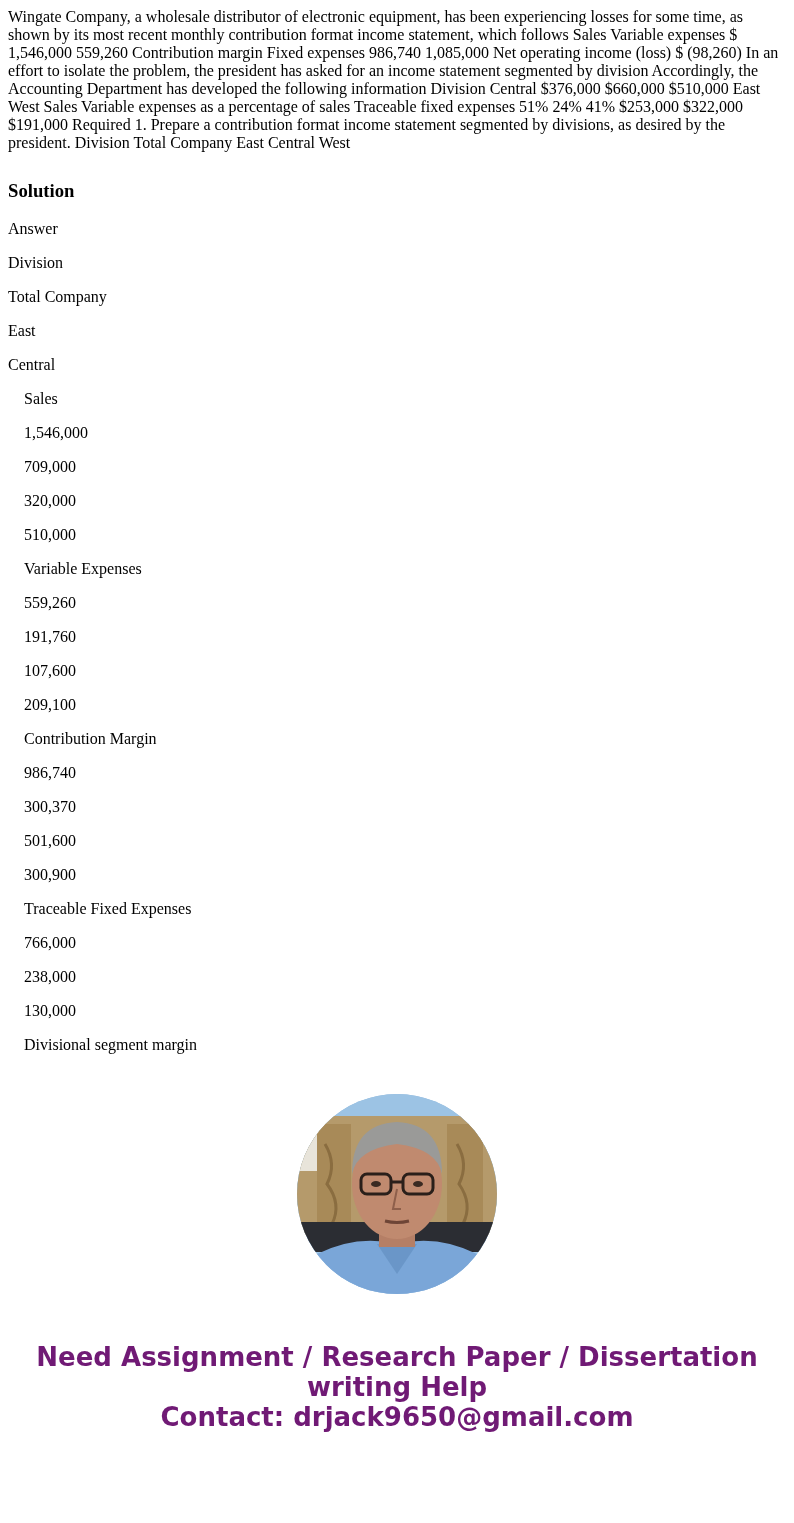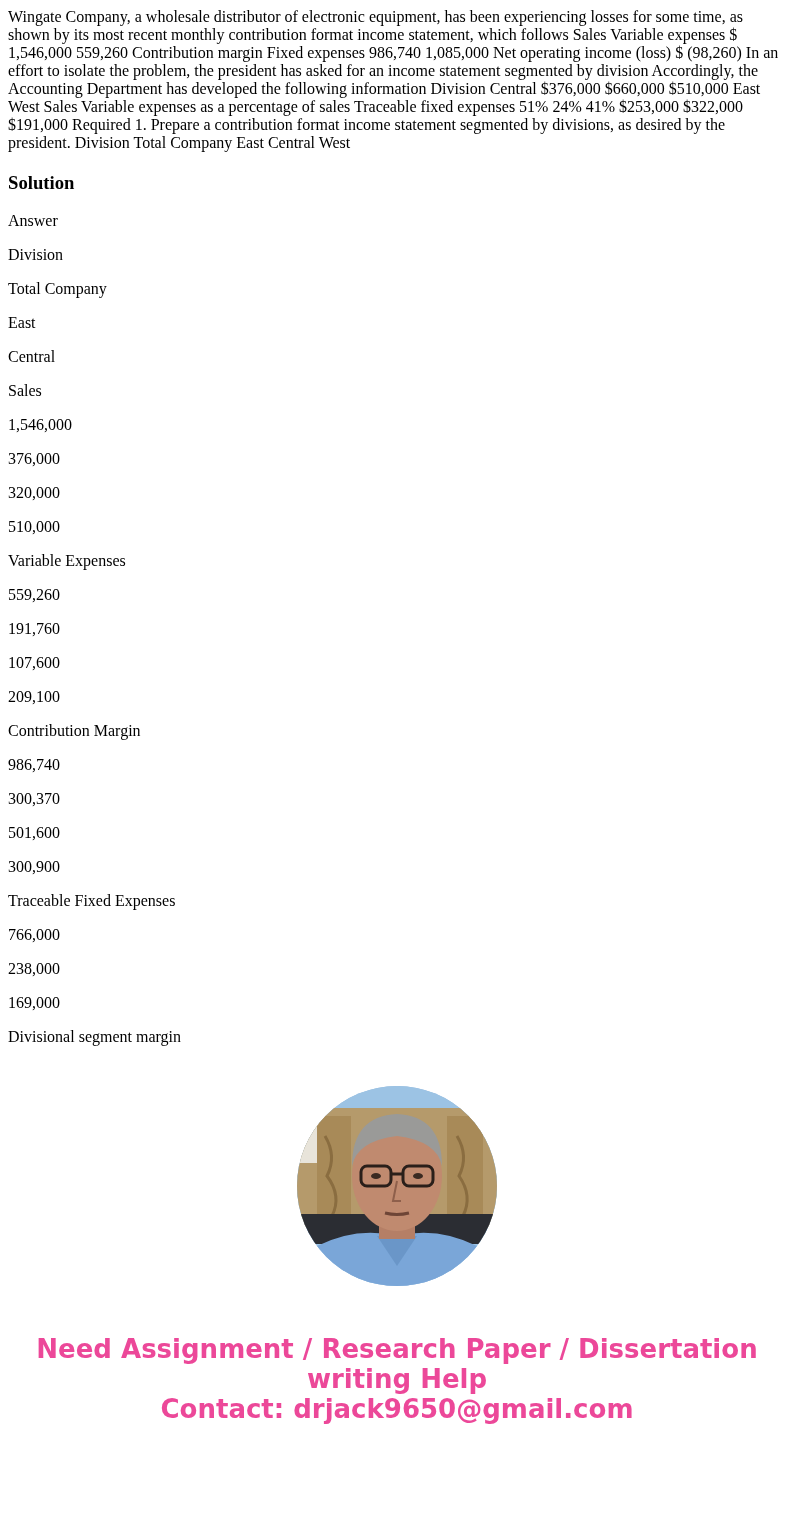--- a/index.html
+++ b/index.html
@@ -17,33 +17,33 @@
     .content {
       padding: 8px 8px 0 8px;
     }
     .question {
       margin: 0;
       line-height: 18px;
     }
     .solution-title {
       font-size: 18.7px;
       font-weight: bold;
-      margin: 20px 0 0 0;
+      margin: 28px 0 0 0;
       line-height: 22px;
     }
     .bold-label {
       font-weight: normal;
       margin: 16px 0 0 0;
       line-height: 18px;
     }
     .bold-label.first {
       margin-top: 18px;
     }
     .row-item {
-      margin: 16px 0 0 0;
+      margin: 16px 0 0 16px;
       line-height: 18px;
     }
     .photo-wrap {
       display: flex;
       justify-content: center;
       margin-top: 40px;
     }
     .photo {
       width: 200px;
       height: 200px;
@@ -52,60 +52,60 @@
       position: relative;
       background: #8fb7dc;
     }
     .footer {
       margin-top: 48px;
       text-align: center;
       font-family: "DejaVu Sans", "Liberation Sans", sans-serif;
       font-weight: bold;
       font-size: 26px;
       line-height: 30px;
-      color: #ec4899;
+      color: #701a75;
     }
   </style>
 </head>
 <body>
 
 <div class="content">
   <p class="question">Wingate Company, a wholesale distributor of electronic equipment, has been experiencing losses for some time, as shown by its most recent monthly contribution format income statement, which follows Sales Variable expenses $ 1,546,000 559,260 Contribution margin Fixed expenses 986,740 1,085,000 Net operating income (loss) $ (98,260) In an effort to isolate the problem, the president has asked for an income statement segmented by division Accordingly, the Accounting Department has developed the following information Division Central $376,000 $660,000 $510,000 East West Sales Variable expenses as a percentage of sales Traceable fixed expenses 51% 24% 41% $253,000 $322,000 $191,000 Required 1. Prepare a contribution format income statement segmented by divisions, as desired by the president. Division Total Company East Central West</p>
 
   <h3 class="solution-title">Solution</h3>
 
   <h4 class="bold-label first">Answer</h4>
 
   <h4 class="bold-label">Division</h4>
   <h4 class="bold-label">Total Company</h4>
   <h4 class="bold-label">East</h4>
   <h4 class="bold-label">Central</h4>
 
   <p class="row-item">Sales</p>
   <p class="row-item">1,546,000</p>
-  <p class="row-item">376,000</p>
+  <p class="row-item">709,000</p>
   <p class="row-item">320,000</p>
   <p class="row-item">510,000</p>
 
   <p class="row-item">Variable Expenses</p>
   <p class="row-item">559,260</p>
   <p class="row-item">191,760</p>
   <p class="row-item">107,600</p>
   <p class="row-item">209,100</p>
 
   <p class="row-item">Contribution Margin</p>
   <p class="row-item">986,740</p>
   <p class="row-item">300,370</p>
   <p class="row-item">501,600</p>
   <p class="row-item">300,900</p>
 
   <p class="row-item">Traceable Fixed Expenses</p>
   <p class="row-item">766,000</p>
   <p class="row-item">238,000</p>
-  <p class="row-item">169,000</p>
+  <p class="row-item">130,000</p>
 
   <p class="row-item">Divisional segment margin</p>
 </div>
 
 <div class="photo-wrap">
   <div class="photo">
     <svg width="200" height="200" viewBox="0 0 200 200">
 
       <rect x="0" y="0" width="200" height="200" fill="#9cc3e4"></rect>
 

